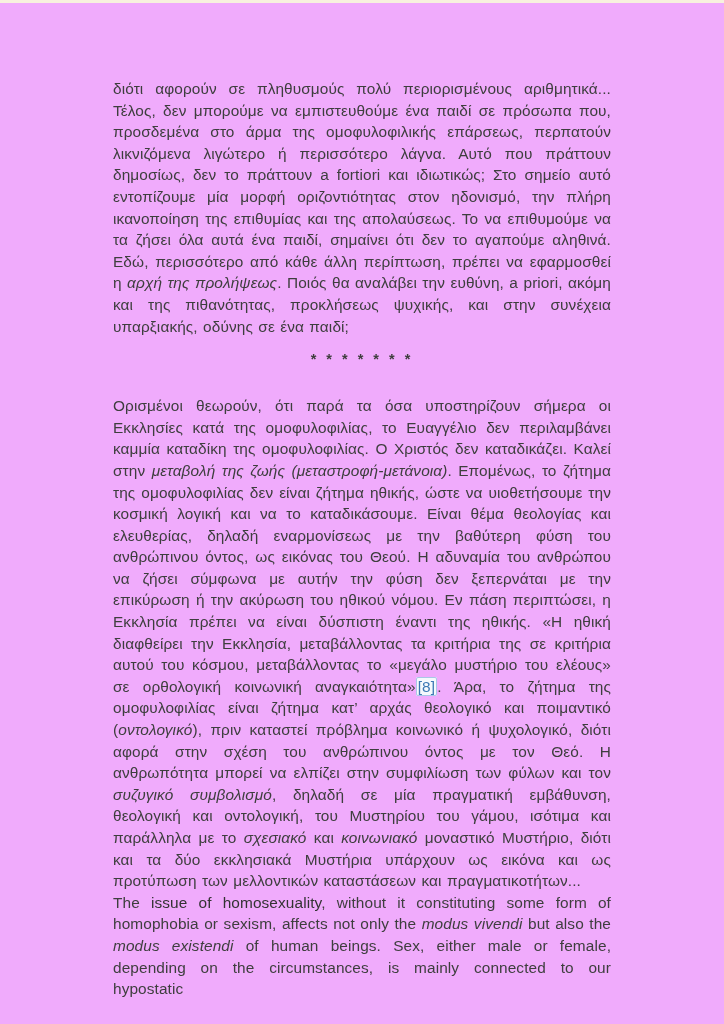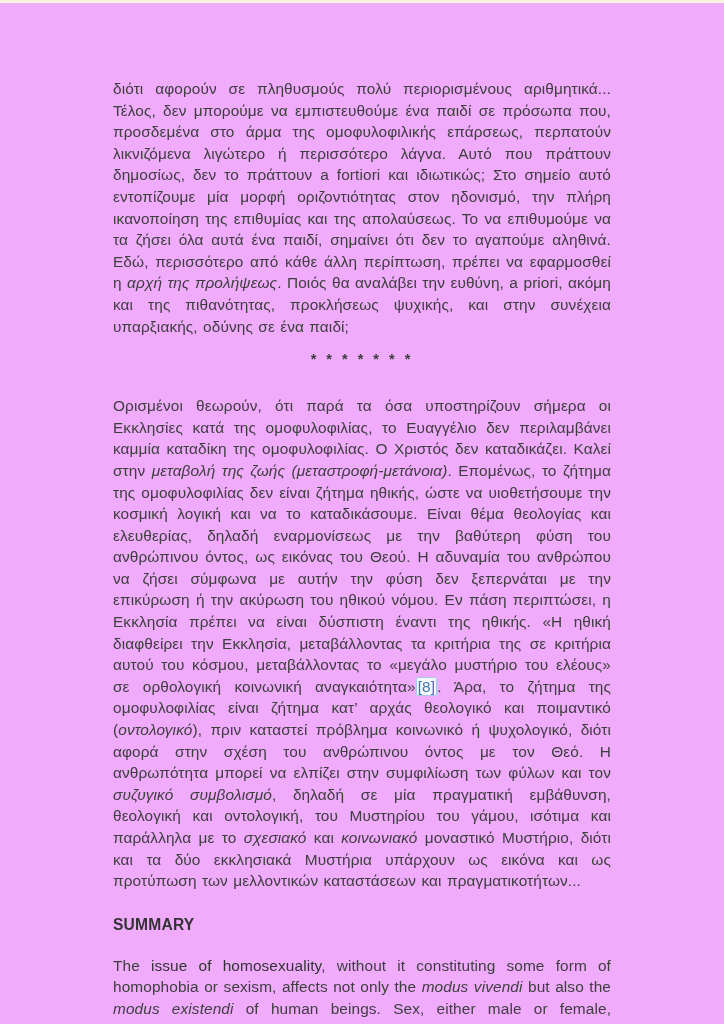--- a/index.html
+++ b/index.html
@@ -65,18 +65,17 @@
 <div class="page">
   <div class="scan-edge-top"></div>
   <div class="content">
 
     <p class="para"><span>διότι αφορούν σε πληθυσμούς πολύ περιορισμένους αριθμητικά... Τέλος, δεν μπορούμε να εμπιστευθούμε ένα παιδί σε πρόσωπα που, προσδεμένα στο άρμα της ομοφυλοφιλικής επάρσεως, περπατούν λικνιζόμενα λιγώτερο ή περισσότερο λάγνα. Αυτό που πράττουν δημοσίως, δεν το πράττουν a fortiori και ιδιωτικώς; Στο σημείο αυτό εντοπίζουμε μία μορφή οριζοντιότητας στον ηδονισμό, την πλήρη ικανοποίηση της επιθυμίας και της απολαύσεως. Το να επιθυμούμε να τα ζήσει όλα αυτά ένα παιδί, σημαίνει ότι δεν το αγαπούμε αληθινά. Εδώ, περισσότερο από κάθε άλλη περίπτωση, πρέπει να εφαρμοσθεί η </span><span class="it">αρχή της προλήψεως</span><span>. Ποιός θα αναλάβει την ευθύνη, a priori, ακόμη και της πιθανότητας, προκλήσεως ψυχικής, και στην συνέχεια υπαρξιακής, οδύνης σε ένα παιδί;</span></p>
 
     <div class="separator">* * * * * * *</div>
 
     <p class="para"><span>Ορισμένοι θεωρούν, ότι παρά τα όσα υποστηρίζουν σήμερα οι Εκκλησίες κατά της ομοφυλοφιλίας, το Ευαγγέλιο δεν περιλαμβάνει καμμία καταδίκη της ομοφυλοφιλίας. Ο Χριστός δεν καταδικάζει. Καλεί στην </span><span class="it">μεταβολή της ζωής (μεταστροφή-μετάνοια)</span><span>. Επομένως, το ζήτημα της ομοφυλοφιλίας δεν είναι ζήτημα ηθικής, ώστε να υιοθετήσουμε την κοσμική λογική και να το καταδικάσουμε. Είναι θέμα θεολογίας και ελευθερίας, δηλαδή εναρμονίσεως με την βαθύτερη φύση του ανθρώπινου όντος, ως εικόνας του Θεού. Η αδυναμία του ανθρώπου να ζήσει σύμφωνα με αυτήν την φύση δεν ξεπερνάται με την επικύρωση ή την ακύρωση του ηθικού νόμου. Εν πάση περιπτώσει, η Εκκλησία πρέπει να είναι δύσπιστη έναντι της ηθικής. «Η ηθική διαφθείρει την Εκκλησία, μεταβάλλοντας τα κριτήρια της σε κριτήρια αυτού του κόσμου, μεταβάλλοντας το «μεγάλο μυστήριο του ελέους» σε ορθολογική κοινωνική αναγκαιότητα»</span><a href="#" class="flink">[8]</a><span>. Άρα, το ζήτημα της ομοφυλοφιλίας είναι ζήτημα κατ’ αρχάς θεολογικό και ποιμαντικό (</span><span class="it">οντολογικό</span><span>), πριν καταστεί πρόβλημα κοινωνικό ή ψυχολογικό, διότι αφορά στην σχέση του ανθρώπινου όντος με τον Θεό. Η ανθρωπότητα μπορεί να ελπίζει στην συμφιλίωση των φύλων και τον </span><span class="it">συζυγικό συμβολισμό</span><span>, δηλαδή σε μία πραγματική εμβάθυνση, θεολογική και οντολογική, του Μυστηρίου του γάμου, ισότιμα και παράλληλα με το </span><span class="it">σχεσιακό</span><span> και </span><span class="it">κοινωνιακό</span><span> μοναστικό Μυστήριο, διότι και τα δύο εκκλησιακά Μυστήρια υπάρχουν ως εικόνα και ως προτύπωση των μελλοντικών καταστάσεων και πραγματικοτήτων...</span></p>
 
-    <h2 class="summary-heading">SUMMARY</h2>
 
     <p class="para"><span>The </span><span class="b">issue of homosexuality</span><span>, without it constituting some form of homophobia or sexism, affects not only the </span><span class="it">modus vivendi</span><span> but also the </span><span class="it">modus existendi</span><span> of human beings. Sex, either male or female, depending on the circumstances, is mainly connected to our hypostatic</span></p>
 
   </div>
 </div>
 
 </body></html>

